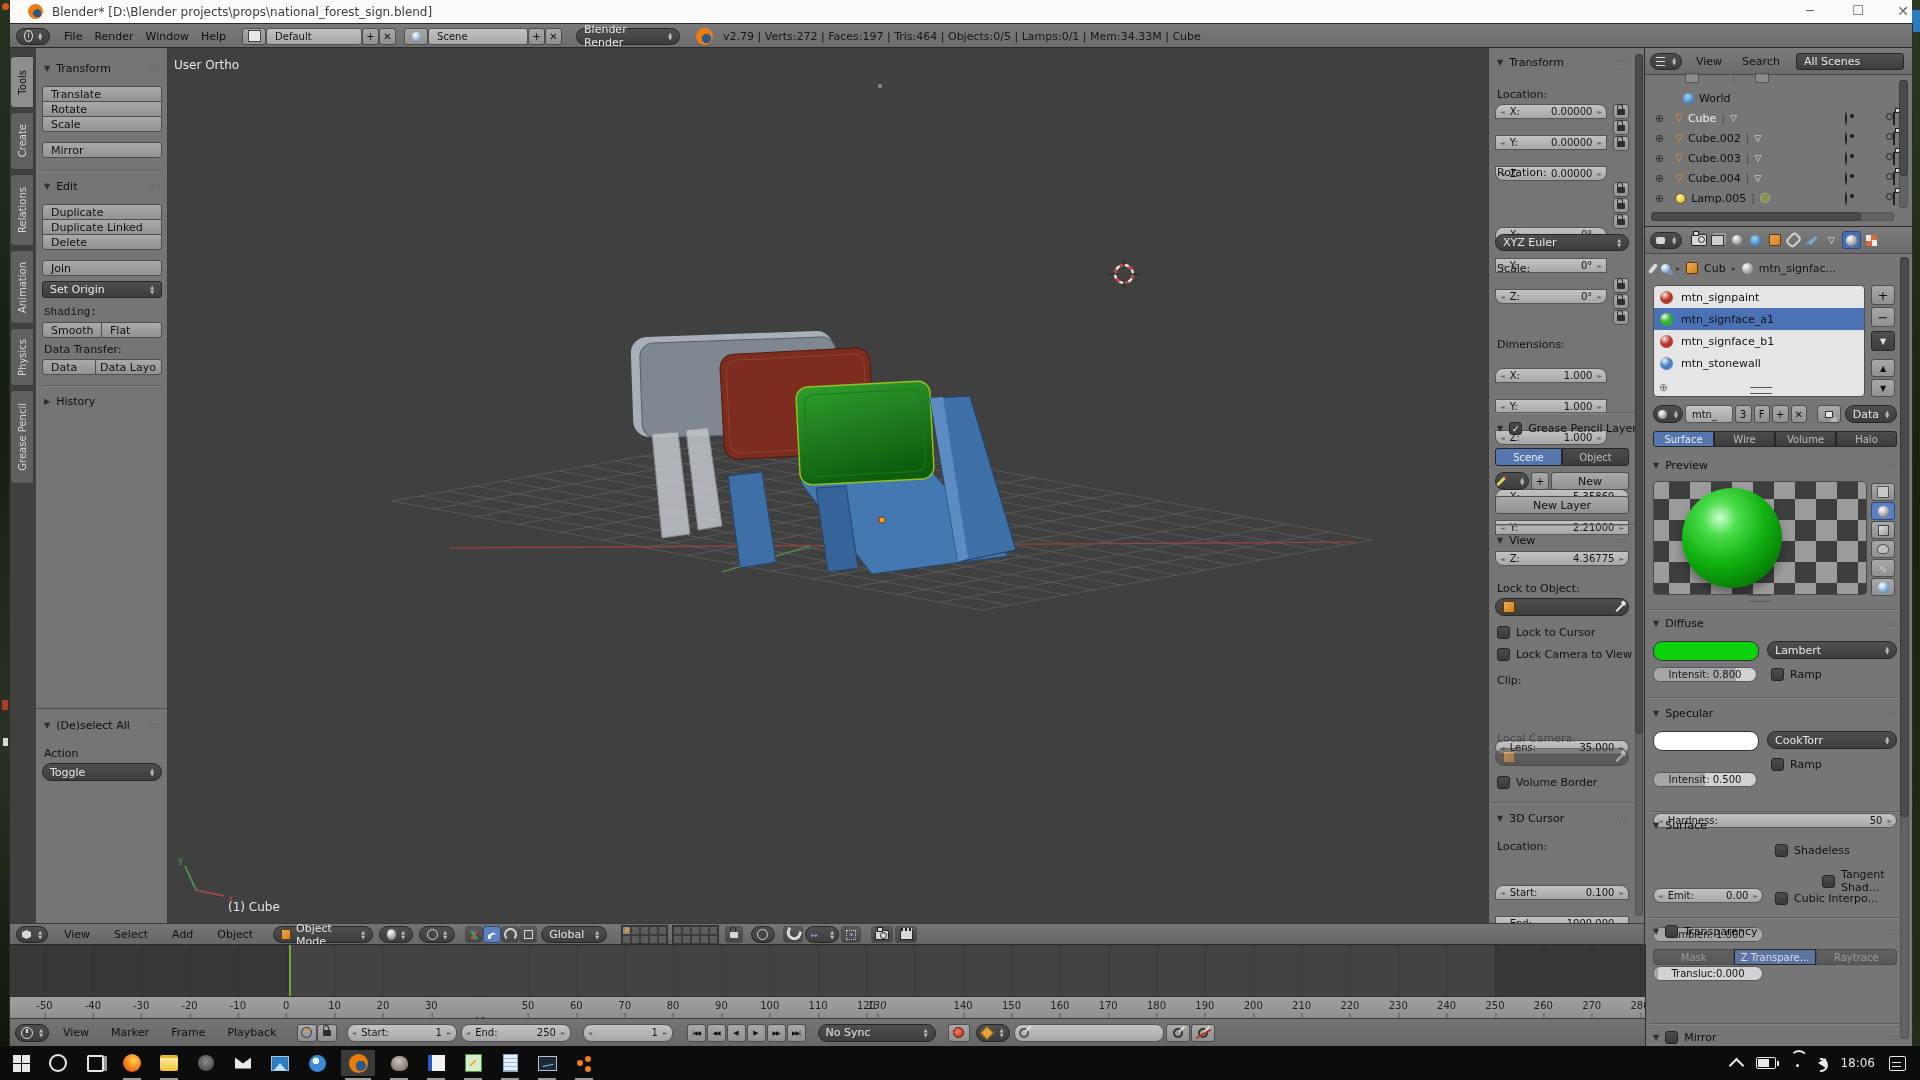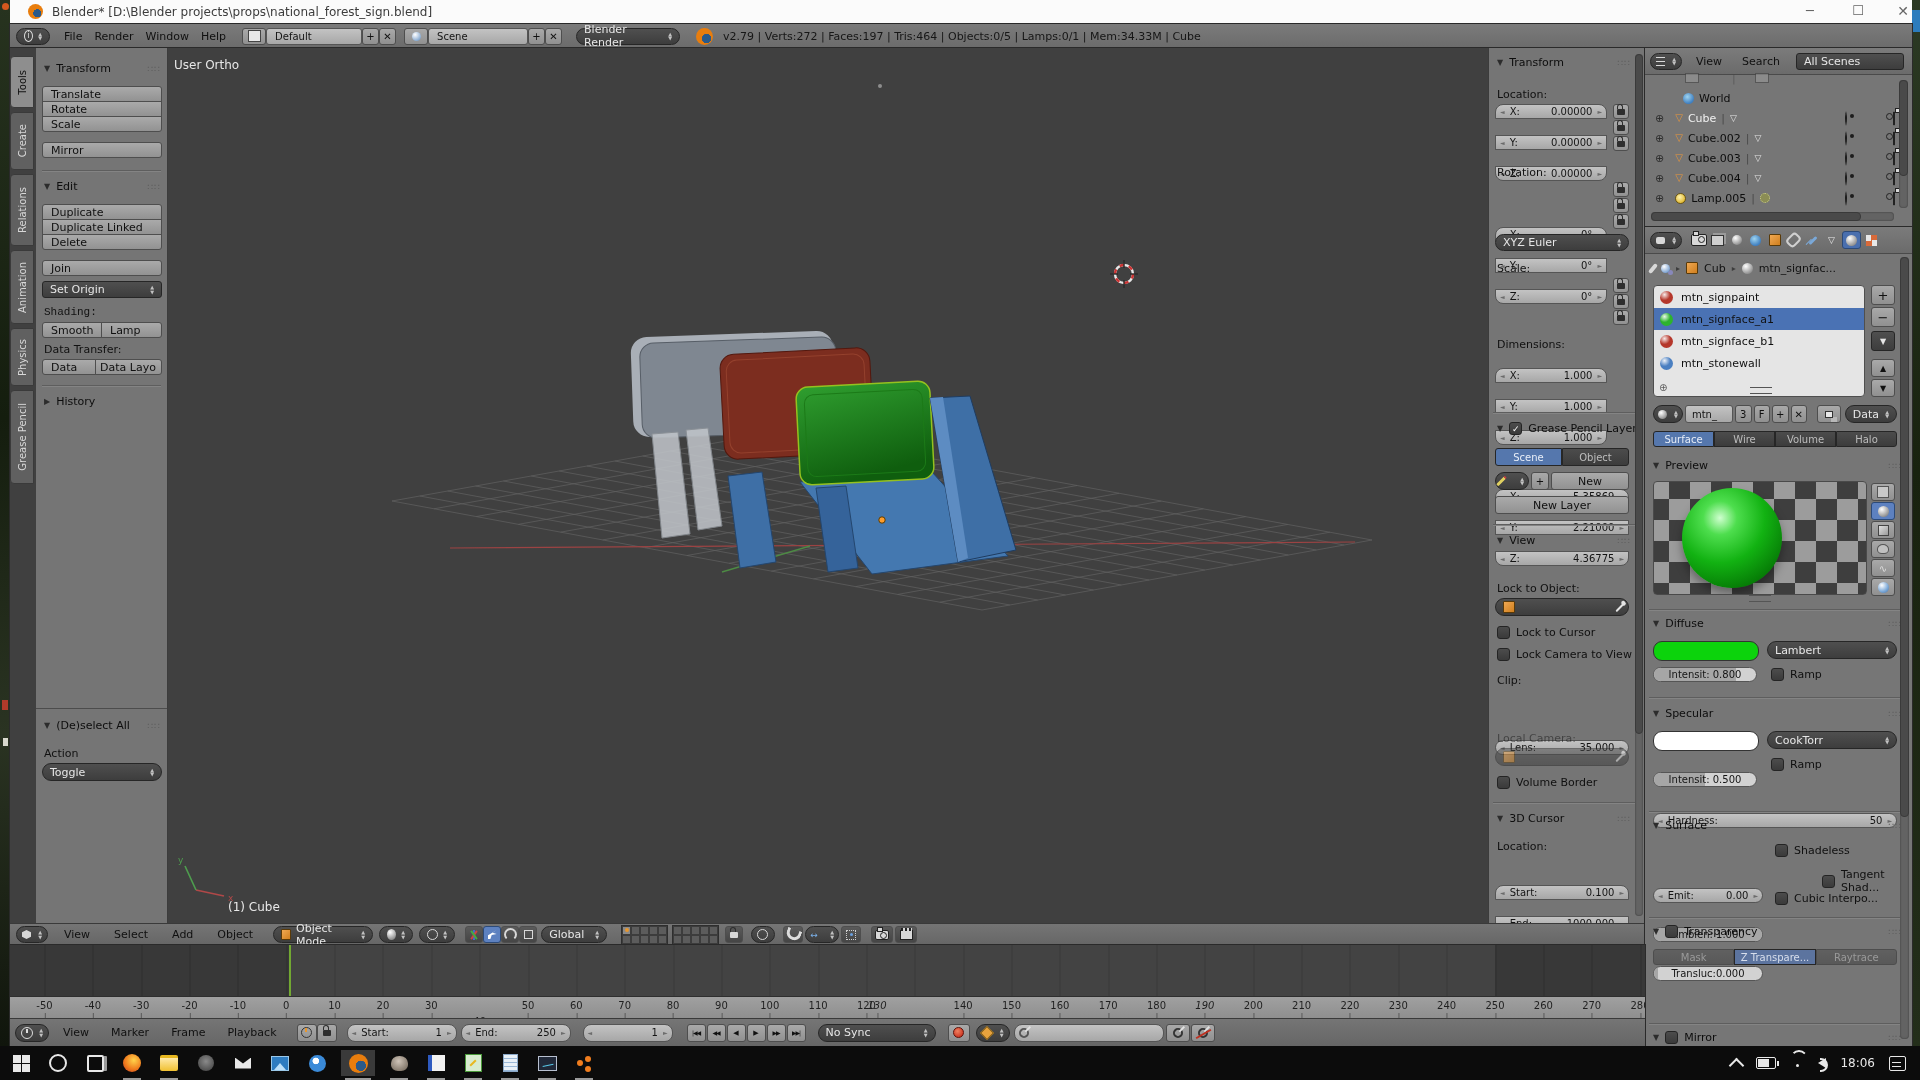--- a/index.html
+++ b/index.html
@@ -298,21 +298,21 @@
             <span class="ud">
               <i>▲</i>
               <i>▼</i>
             </span>
         </div>
         <div class="abs" style="left:8px;top:258px;font-family:Liberation Mono, monospace;">Shading:</div>
         <div class="lbtn abs" style="left:6px;top:274px;width:60px;border-radius:3px 0 0 3px;">
             <span>Smooth</span>
           </div>
         <div class="lbtn abs" style="left:65px;top:274px;width:61px;border-radius:0 3px 3px 0;">
-            <span>Lamp</span>
+            <span>Flat</span>
           </div>
         <div class="abs" style="left:8px;top:295px;">Data Transfer:</div>
         <div class="lbtn abs" style="left:6px;top:311px;width:54px;border-radius:3px 0 0 3px;">
             <span>Data</span>
           </div>
         <div class="lbtn abs" style="left:59px;top:311px;width:67px;border-radius:0 3px 3px 0;padding:0 4px;">
             <span>Data Layo</span>
           </div>
         <div class="sep" style="top:337px;left:6px;right:6px;"></div>
         <div class="phead abs" style="left:8px;top:347px;right:6px;">
@@ -1013,21 +1013,21 @@
         <span class="tick" style="left: 711.4px;">90</span>
         <span class="tick" style="left: 759.75px;">100</span>
         <span class="tick" style="left: 808.1px;">110</span>
         <span class="tick" style="left: 856.45px;">120</span>
         <span class="tick" style="left: 867px; font-style: italic;">130</span>
         <span class="tick" style="left: 953.15px;">140</span>
         <span class="tick" style="left: 1001.5px;">150</span>
         <span class="tick" style="left: 1049.85px;">160</span>
         <span class="tick" style="left: 1098.2px;">170</span>
         <span class="tick" style="left: 1146.55px;">180</span>
-        <span class="tick" style="left: 1194.9px; font-style: italic;">190</span>
+        <span class="tick" style="left: 1194.9px;">190</span>
         <span class="tick" style="left: 1243.25px;">200</span>
         <span class="tick" style="left: 1291.6px;">210</span>
         <span class="tick" style="left: 1339.95px;">220</span>
         <span class="tick" style="left: 1388.3px;">230</span>
         <span class="tick" style="left: 1436.65px;">240</span>
         <span class="tick" style="left: 1485px;">250</span>
         <span class="tick" style="left: 1533.35px;">260</span>
         <span class="tick" style="left: 1581.7px;">270</span>
         <span class="tick" style="left: 1630.05px;">280</span>
       </div>

